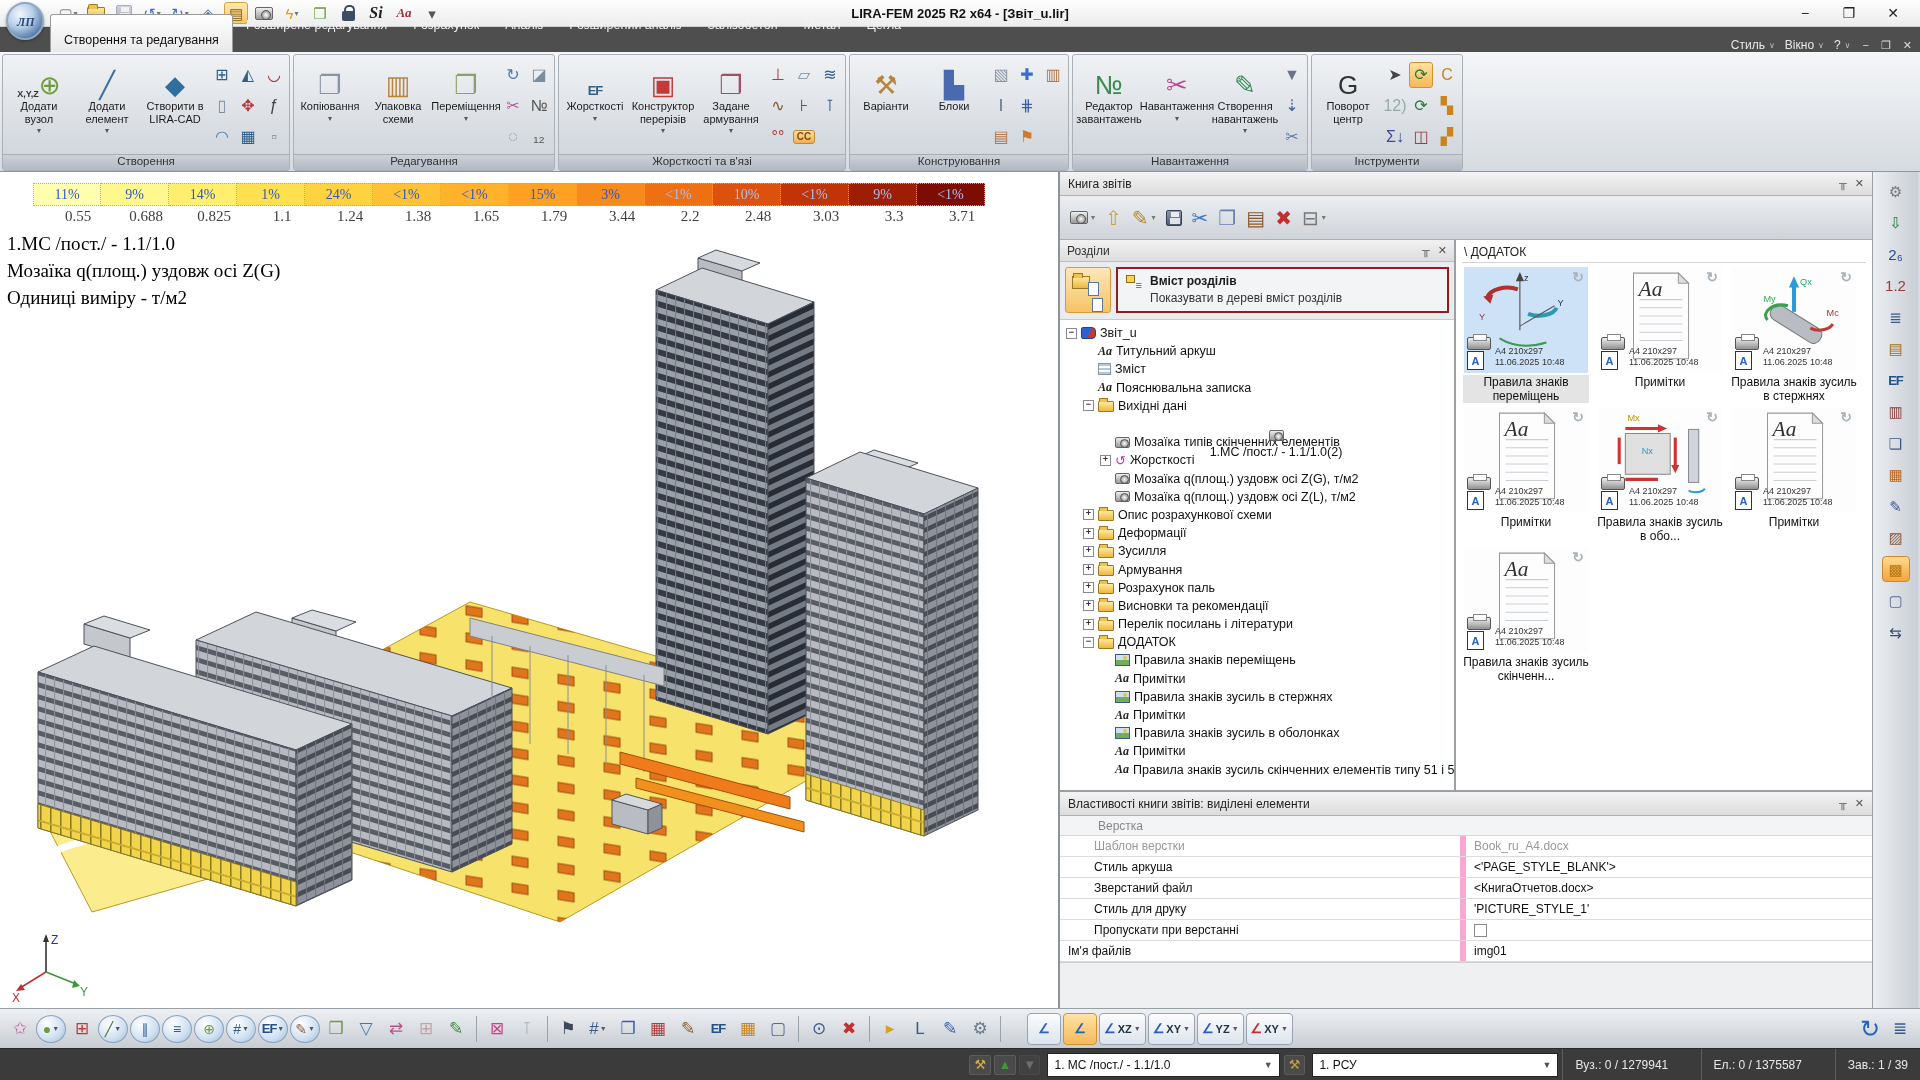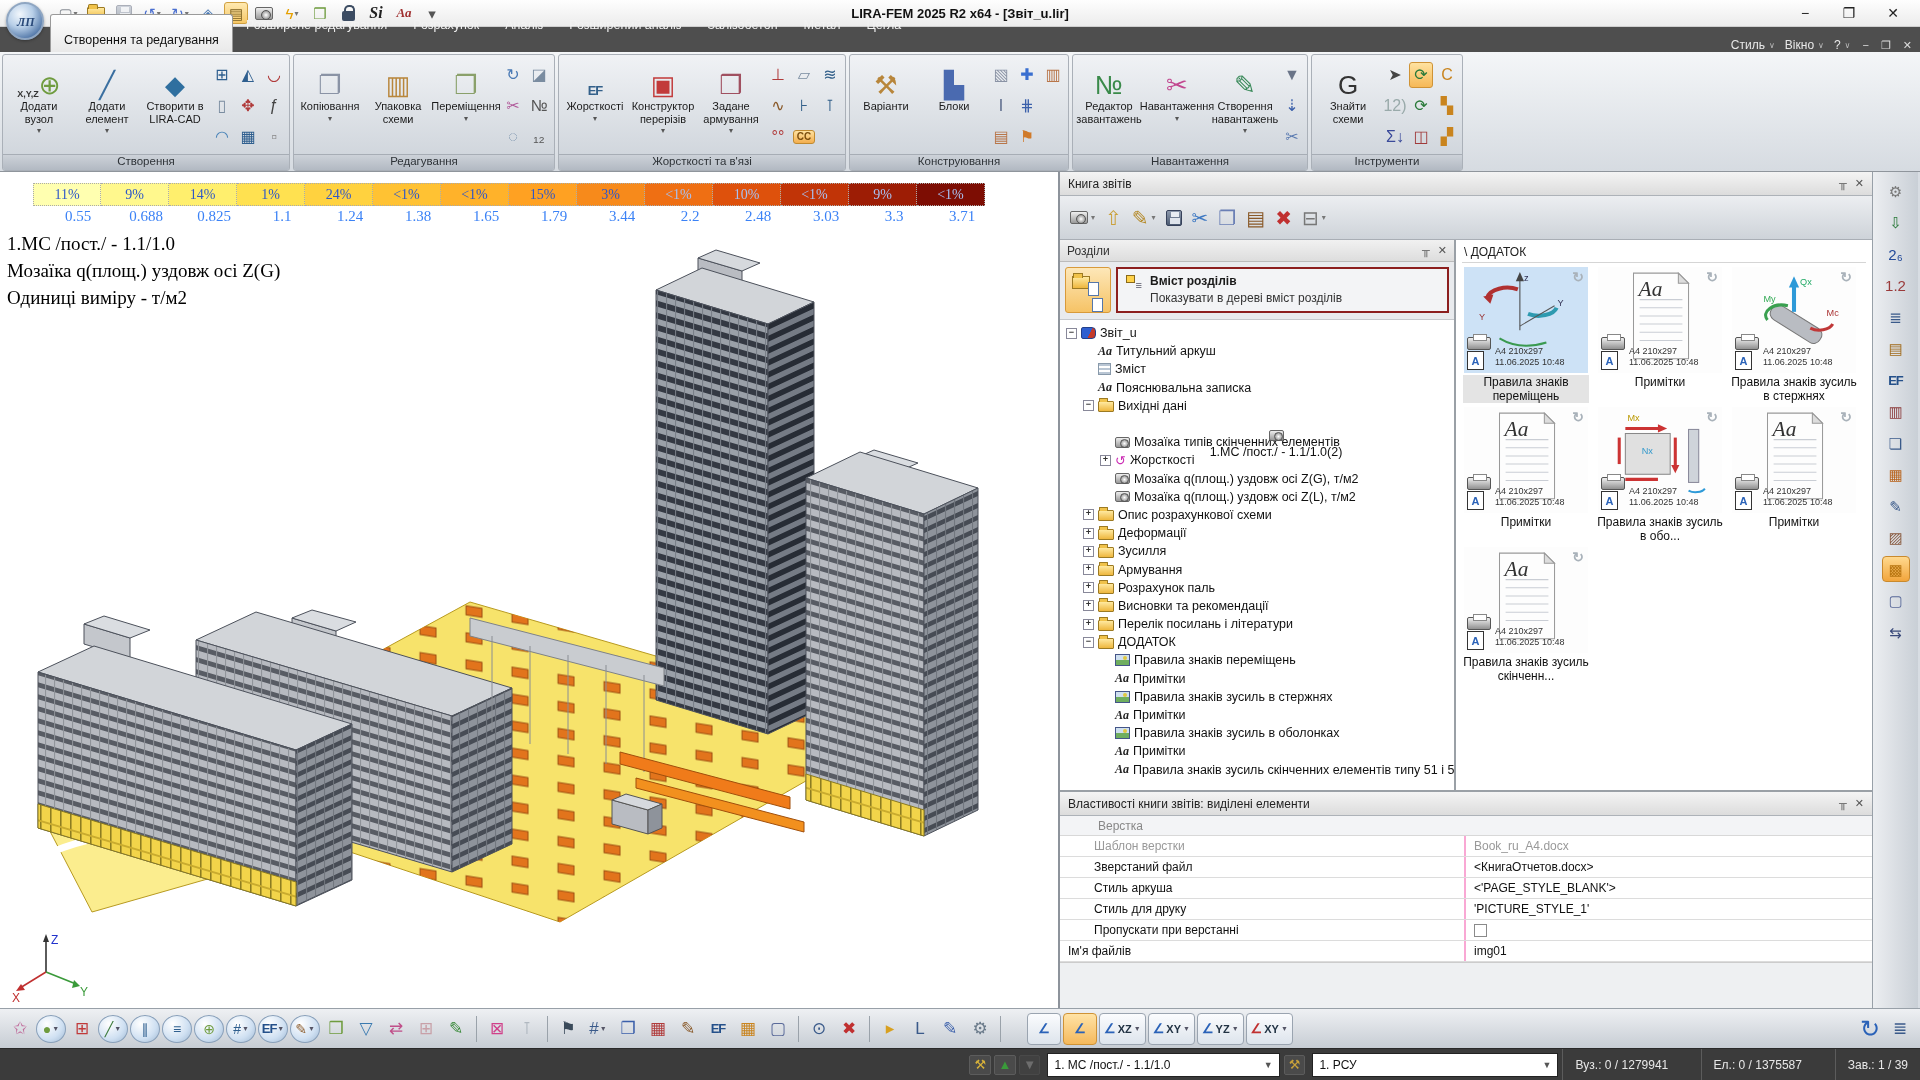--- a/index.html
+++ b/index.html
@@ -56,21 +56,21 @@
   .c-lock{width:13px;height:10px;background:#3c4c62;border-radius:2px;margin-top:6px}
   .c-lock::before{content:"";position:absolute;top:-6px;left:2px;width:7px;height:7px;border:2px solid #3c4c62;border-bottom:none;border-radius:5px 5px 0 0}
   
   .main{display:flex;height:836px}
   .viewport{width:1060px;position:relative;background:#fff;border-right:2px solid #8d939b}
   .legend{position:absolute;left:33px;top:11px;display:flex;z-index:2}
   .lcell{width:68px;height:23px;border:1px dotted #aaa;border-left:none;text-align:center;font:14px "Liberation Serif",serif;padding-top:3px;color:#2e57c8}
   .lcell:first-child{border-left:1px dotted #aaa}
   .lcell.light{color:#a8c0f0}
   .lvals{position:absolute;left:44px;top:36px;display:flex;z-index:2}
-  .lval{width:68px;text-align:center;font:15px "Liberation Serif",serif;color:#3b82f6}
+  .lval{width:68px;text-align:center;font:15px "Liberation Serif",serif;color:#404040}
   .vannot{position:absolute;left:7px;top:58px;z-index:2;font:19px "Liberation Serif",serif;color:#000;line-height:27px}
   .vp-svg{position:absolute;left:0;top:0;z-index:1}
   
   .rpanel{width:812px;display:flex;flex-direction:column;background:#e2e5e9}
   .rp-title{height:24px;display:flex;align-items:center;font-size:12px;color:#222;background:linear-gradient(#f4f4f4,#dcdcdc);border-bottom:1px solid #adb2b8;padding:0 8px}
   .rp-close{margin-left:auto;display:flex;gap:8px;color:#555;font-size:11px}
   .rp-toolbar{height:44px;display:flex;align-items:center;gap:10px;padding:0 10px;background:linear-gradient(#eceef1,#ced3d9);border-bottom:1px solid #a9aeb5}
   .rtb{display:flex;align-items:center;gap:2px;font-size:20px}
   .rp-content{flex:1;display:flex;min-height:0}
   .sections{width:396px;border-right:2px solid #9aa0a6;background:#fff;display:flex;flex-direction:column}
@@ -114,21 +114,21 @@
   .tp-pr::before{content:"";position:absolute;top:-4px;left:5px;width:12px;height:5px;background:#fff;border:1px solid #888}
   .tp-a{width:17px;height:19px;background:#fff;border:1.5px solid #333;font:bold 11px "Liberation Sans",sans-serif;color:#2a62b8;text-align:center;padding-top:3px;margin-top:1px}
   .tmeta{position:absolute;left:31px;bottom:5px;font-size:9px;color:#333;line-height:11px;white-space:nowrap}
   .tlabel{font-size:12px;line-height:14px;text-align:center;margin-top:2px;color:#111;max-width:126px}
   .tlabel.sel{background:#e4e4e4}
   
   .props{height:218px;border-top:2px solid #9aa0a6;background:#eef0f2;display:flex;flex-direction:column;position:relative}
   .pr-rows{background:#fff}
   .pr-section{height:20px;font-size:12px;color:#888;background:#f3f4f6;border-bottom:1px solid #d8d8d8;padding:3px 0 0 38px}
   .pr-row{display:flex;height:21px;border-bottom:1px solid #dcdcdc;background:#fff;font-size:12px;color:#111}
-  .pr-label{width:406px;padding:3px 6px 0 34px;border-right:2px solid #f9a8d4;white-space:nowrap;overflow:hidden}
+  .pr-label{width:406px;padding:3px 6px 0 34px;border-right:6px solid #f9a8d4;white-space:nowrap;overflow:hidden}
   .pr-row.noind .pr-label{padding-left:8px}
   .pr-value{flex:1;padding:3px 0 0 8px;white-space:nowrap}
   .pr-row.dis{color:#999}
   .pr-check{width:13px;height:13px;border:1px solid #8a8a8a;background:#fff;display:inline-block;margin-top:1px}
   .pr-foot{flex:1;background:#eef0f2;border-top:1px solid #cccccc}
   
   .rightbar{width:46px;background:linear-gradient(90deg,#eceef1,#c9cfd6);border-left:1px solid #98a0a8;display:flex;flex-direction:column;align-items:center;padding-top:6px;gap:5.5px}
   .rvb{width:28px;height:26px;display:flex;align-items:center;justify-content:center;font-size:15px;border-radius:4px}
   .rvb.hl{background:linear-gradient(#ffd98e,#f2a53c);border:1px solid #c98a2e}
   
@@ -471,21 +471,21 @@
         </div>
       </div>
       <div class="rgroup-label">Навантаження</div>
     </div>
     <div class="rgroup">
       <div class="rgroup-body">
         <div class="rbig">
           <div class="ric">
             <span class="g " style="color: rgb(51, 51, 51);">G</span>
           </div>
-          <span class="rlab">Знайти схеми</span>
+          <span class="rlab">Поворот центр</span>
         </div>
         <div class="rsmalls">
           <div class="rsm">
             <span class="g " style="color: rgb(68, 68, 68);">➤</span>
           </div>
           <div class="rsm">
             <span class="g " style="color: rgb(153, 170, 170);">12)</span>
           </div>
           <div class="rsm">
             <span class="g " style="color: rgb(58, 74, 154);">Σ↓</span>
@@ -1024,26 +1024,26 @@
             <span>✕</span>
           </span>
       </div>
       <div class="pr-section">Верстка</div>
       <div class="pr-rows" id="pr-rows">
           <div class="pr-row dis">
             <div class="pr-label">Шаблон верстки</div>
             <div class="pr-value"><span>Book_ru_A4.docx</span></div>
           </div>
           <div class="pr-row">
+            <div class="pr-label">Стиль аркуша</div>
+            <div class="pr-value"><span>&lt;'PAGE_STYLE_BLANK'&gt;</span></div>
+          </div>
+          <div class="pr-row">
             <div class="pr-label">Зверстаний файл</div>
             <div class="pr-value"><span>&lt;КнигаОтчетов.docx&gt;</span></div>
-          </div>
-          <div class="pr-row">
-            <div class="pr-label">Стиль аркуша</div>
-            <div class="pr-value"><span>&lt;'PAGE_STYLE_BLANK'&gt;</span></div>
           </div>
           <div class="pr-row">
             <div class="pr-label">Стиль для друку</div>
             <div class="pr-value"><span>'PICTURE_STYLE_1'</span></div>
           </div>
           <div class="pr-row">
             <div class="pr-label">Пропускати при верстанні</div>
             <div class="pr-value"><span class="pr-check"></span></div>
           </div>
           <div class="pr-row noind">

